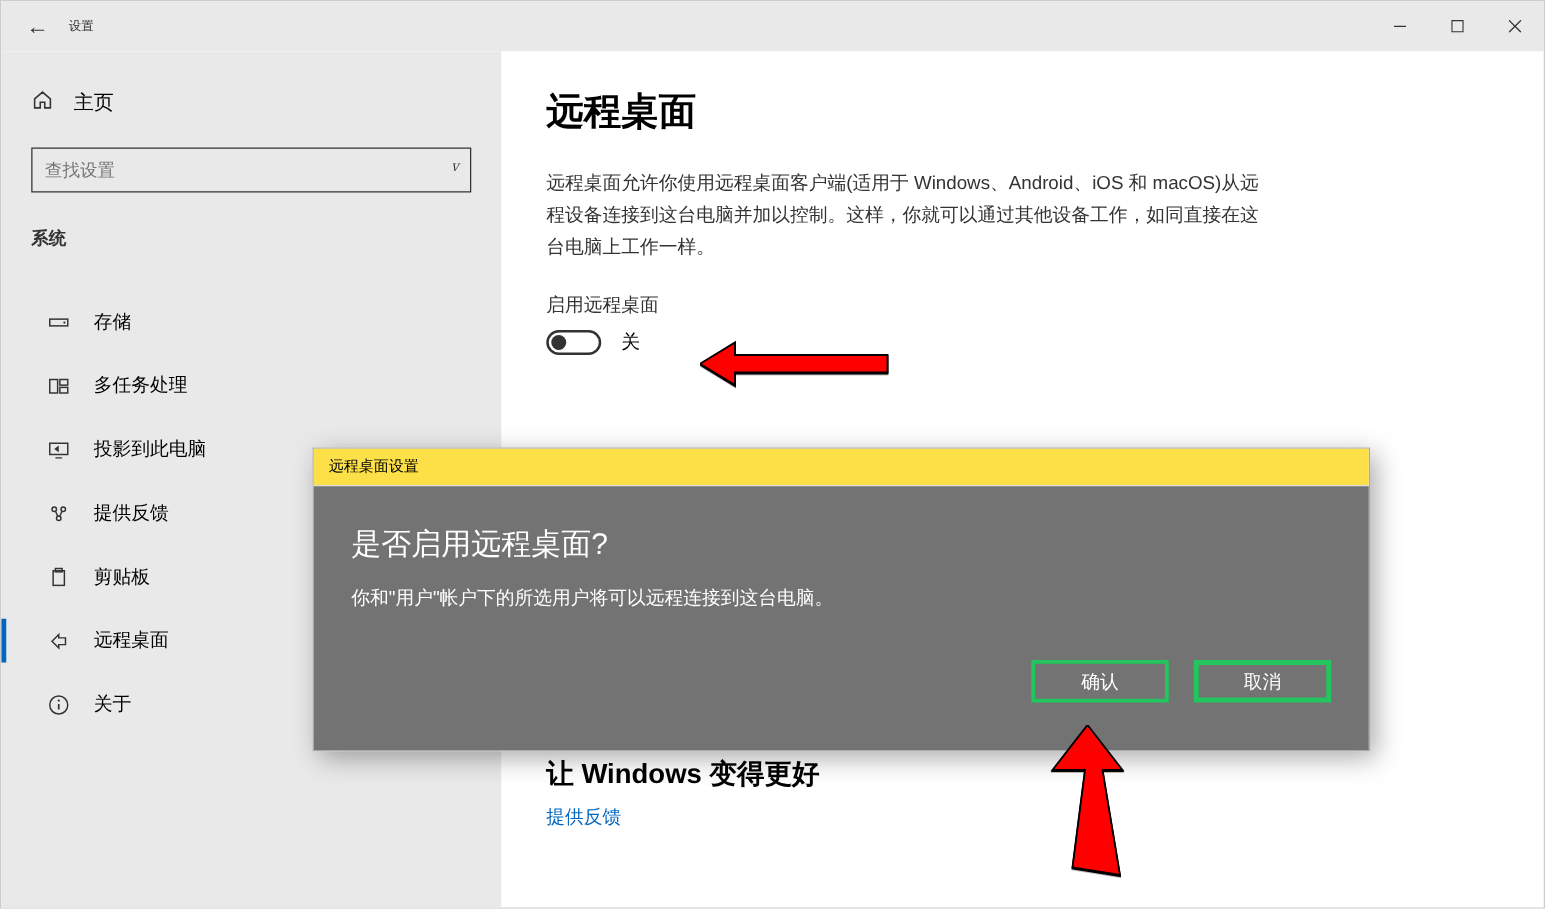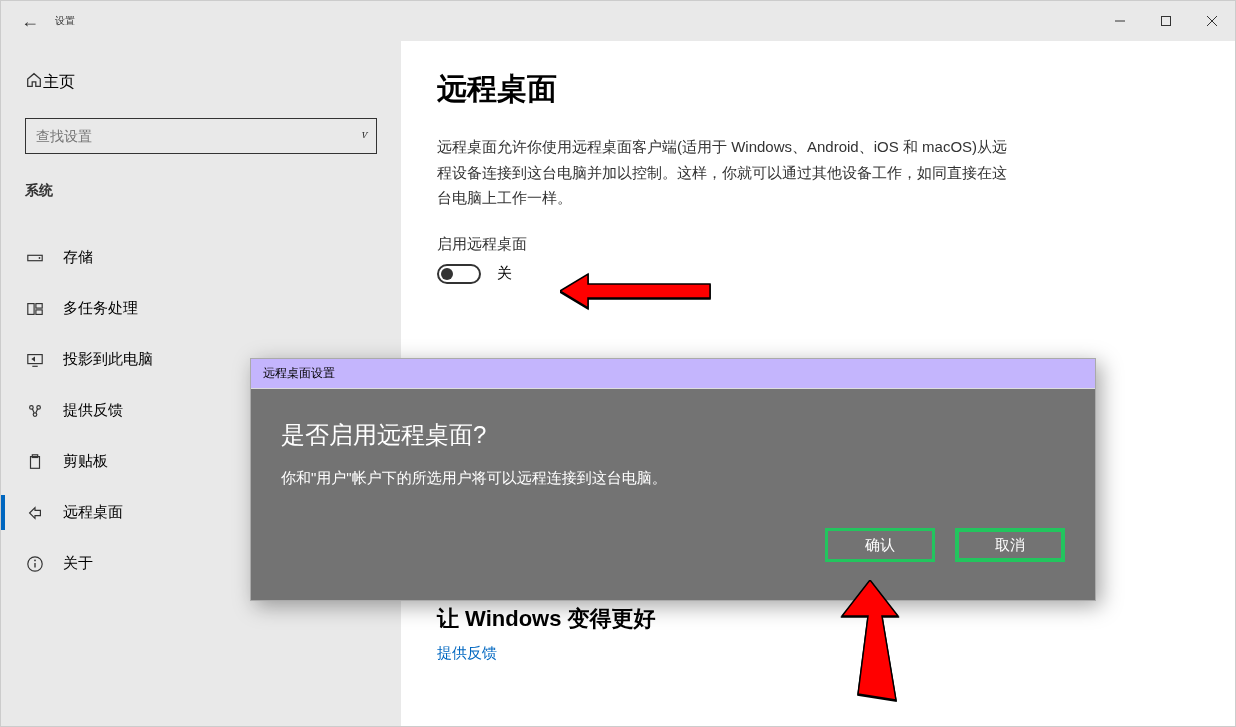--- a/index.html
+++ b/index.html
@@ -6,43 +6,43 @@
     body { width: 1236px; height: 727px; background: #fff; position: relative; overflow: hidden; }
     .window { width: 100%; height: 100%; border: 1px solid #ccc; display: flex; flex-direction: column; }
     .titlebar { height: 40px; display: flex; align-items: center; background: #e9e9e9; }
     .titlebar-left { display: flex; align-items: center; gap: 16px; padding-left: 20px; }
     .back-btn { font-size: 18px; color: #333; cursor: pointer; }
     .title-text { font-size: 10px; color: #333; }
     .titlebar-right { margin-left: auto; display: flex; }
     .win-btn { width: 46px; height: 40px; display: flex; align-items: center; justify-content: center; font-size: 12px; color: #333; cursor: pointer; }
     .content { flex: 1; display: flex; overflow: hidden; }
     .sidebar { width: 400px; background: #e9e9e9; padding: 20px 0; display: flex; flex-direction: column; }
-    .home-row { display: flex; align-items: center; padding: 10px 24px; cursor: pointer; }
+    .home-row { display: flex; align-items: center; gap: 16px; padding: 10px 24px; cursor: pointer; }
     .home-icon { font-size: 18px; }
     .search-box { margin: 14px 24px; border: 1px solid #333; height: 36px; display: flex; align-items: center; padding: 10px 10px; background: #e9e9e9; }
     .search-input { flex: 1; border: none; background: transparent; font-size: 14px; outline: none; color: #666; }
     .search-icon { font-size: 14px; color: #333; font-style: italic; font-family: serif; }
     .category-label { padding: 14px 24px 8px; font-size: 14px; font-weight: bold; color: #333; }
     .nav-list { margin-top: 24px; display: flex; flex-direction: column; }
-    .nav-item { display: flex; align-items: center; gap: 18px; padding: 16px 24px; font-size: 15px; cursor: pointer; position: relative; }
+    .nav-item { display: flex; align-items: center; gap: 18px; padding: 16px 36px; font-size: 15px; cursor: pointer; position: relative; }
     .nav-item .nav-icon { width: 20px; display: inline-flex; justify-content: center; color: #333; }
     .nav-item.active::before { content: ""; position: absolute; left: 0; top: 8px; bottom: 8px; width: 4px; background: #0067c0; }
     .main { flex: 1; padding: 28px 36px; overflow: auto; }
     .page-title { font-size: 30px; font-weight: 600; margin-bottom: 24px; }
     .desc { font-size: 15px; line-height: 1.7; max-width: 580px; color: #333; }
     .section-label { margin-top: 24px; font-size: 15px; color: #333; }
     .toggle-row { display: flex; align-items: center; gap: 16px; margin-top: 10px; }
     .toggle { width: 44px; height: 20px; border: 2px solid #333; border-radius: 10px; position: relative; cursor: pointer; }
     .toggle-knob { width: 12px; height: 12px; background: #333; border-radius: 50%; position: absolute; top: 2px; left: 2px; }
     .toggle-text { font-size: 15px; }
     .improve-title { margin-top: 320px; font-size: 22px; font-weight: 600; }
     .feedback-link { margin-top: 10px; color: #0067c0; font-size: 15px; cursor: pointer; display: inline-block; }
     
     .dialog { position: absolute; left: 250px; top: 358px; width: 846px; background: #fff; box-shadow: 5px 5px 20px rgba(0,0,0,0.35); border: 1px solid #aaa; }
-    .dialog-header { padding: 6px 12px; font-size: 12px; background: #c4b5fd; border-bottom: 1px solid #ddd; }
+    .dialog-header { padding: 6px 12px; font-size: 12px; background: #fde047; border-bottom: 1px solid #ddd; }
     .dialog-body { background: #737373; color: #fff; padding: 30px 30px 38px; }
     .dialog-title { font-size: 24px; font-weight: 400; margin-bottom: 18px; }
     .dialog-text { font-size: 15px; }
     .dialog-buttons { display: flex; justify-content: flex-end; gap: 20px; margin-top: 40px; }
     .dlg-btn { width: 110px; height: 34px; border: 4px solid #22c55e; color: #fff; background: transparent; font-size: 15px; cursor: pointer; display: flex; align-items: center; justify-content: center; }
     .dlg-btn.primary { border-width: 3px; }
     
     .arrow { position: absolute; pointer-events: none; }
     .arrow svg { filter: drop-shadow(0 1px 0 #000); }
   </style>

